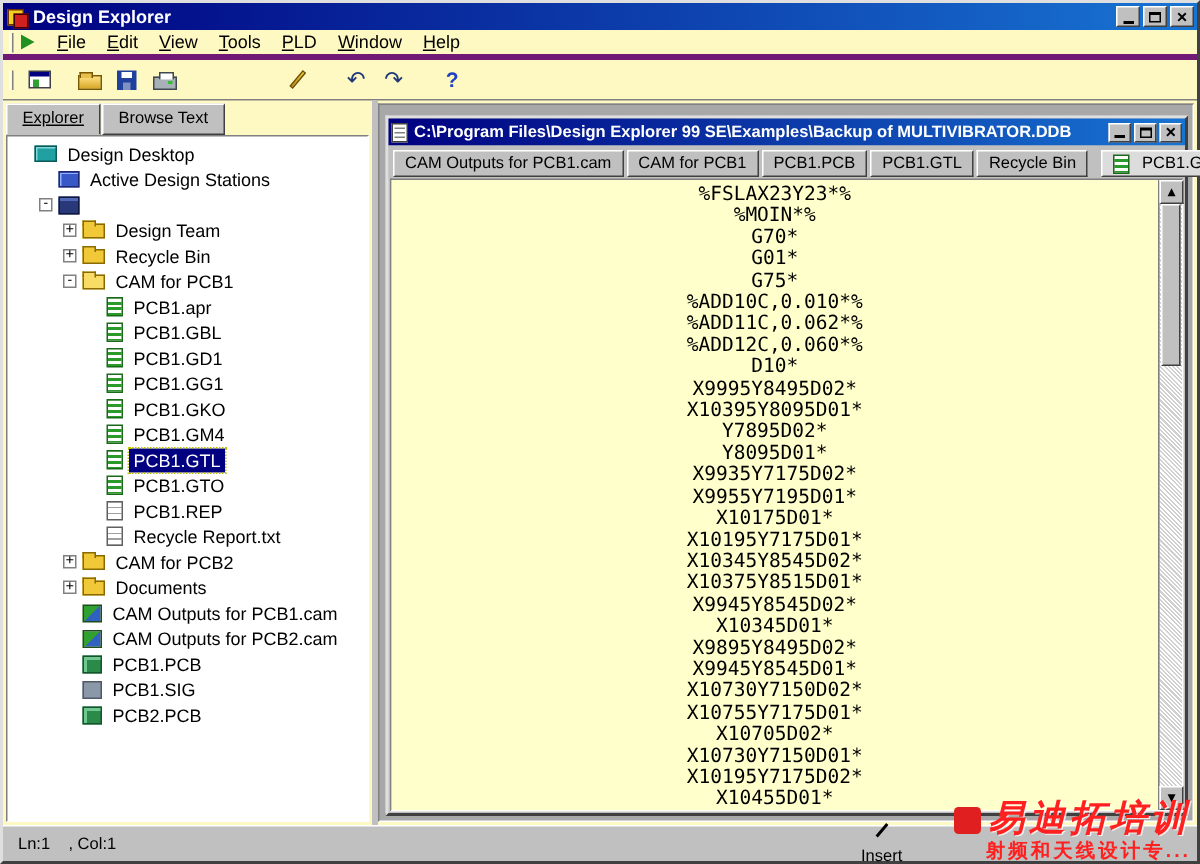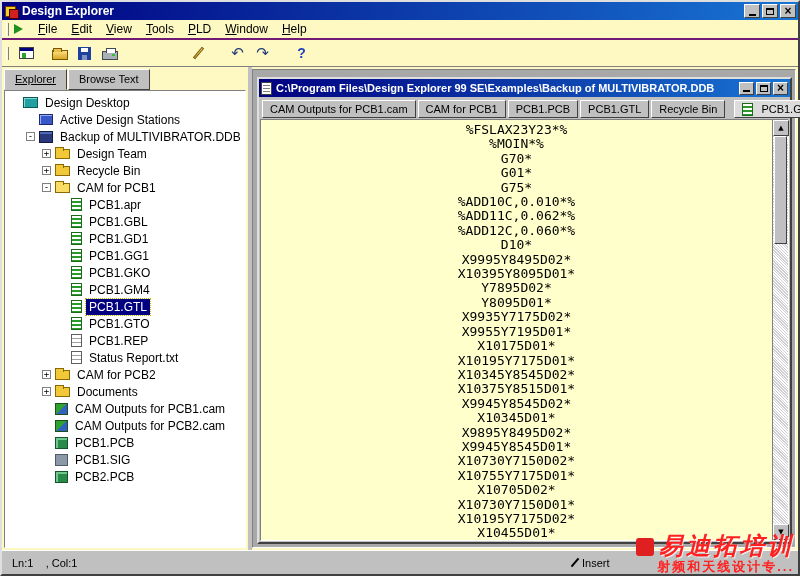--- a/index.html
+++ b/index.html
@@ -16,21 +16,21 @@
   .appicon::after { content:""; position:absolute; left:5px; top:4px; width:8px; height:8px; background:#d02020; border:1px solid #400000; }
   .winbtns { display:flex; gap:2px; flex:none; }
   .wbtn { width:16px; height:14px; background:#c0c0c0; border:1px solid; border-color:#fff #404040 #404040 #fff; display:flex; align-items:center; justify-content:center; color:#000; }
   .wbtn.small { width:15px; height:13px; }
   .g-min { width:7px; height:2px; background:#000; margin-top:7px; }
   .wbtn.small .g-min { margin-top:6px; }
   .g-max { width:8px; height:7px; border:1px solid #000; border-top-width:2px; }
   .g-close { font-size:12px; font-weight:bold; line-height:10px; }
 
   
-  .menubar { height:20px; flex:none; display:flex; align-items:center; padding-left:2px; border-bottom:2px solid #701a75; }
+  .menubar { height:20px; flex:none; display:flex; align-items:center; padding-left:2px; border-bottom:4px solid #701a75; }
   .grip { width:3px; height:13px; border-left:1px solid #fff; border-right:1px solid #808080; margin:0 5px 0 2px; flex:none; }
   .menu-arrow { width:0; height:0; border-left:9px solid #209020; border-top:5px solid transparent; border-bottom:5px solid transparent; margin-right:8px; flex:none; }
   .menu-item { display:inline-block; padding:2px 7px; font-size:12px; }
   .menu-item::first-letter { text-decoration:underline; }
 
   
   .toolbar { height:27px; flex:none; display:flex; align-items:center; padding-left:2px; border-bottom:1px solid #808080; }
   .tb-btn { width:25px; height:22px; display:flex; align-items:center; justify-content:center; flex:none; }
   .gap8 { width:8px; flex:none; } .gap70 { width:64px; flex:none; } .gap14 { width:14px; flex:none; }
   .i-dm { width:15px; height:12px; border:1px solid #404040; background:#fff; position:relative; }
@@ -98,21 +98,21 @@
   .doc-content pre { font-family:"DejaVu Sans Mono",monospace; font-size:13px; line-height:14.4px; }
 
   .vscroll { width:16px; flex:none; display:flex; flex-direction:column; background:repeating-linear-gradient(45deg,#ffffff 0 1px,#d0d0d0 1px 2px); border-left:1px solid #808080; }
   .sbtn { width:16px; height:16px; background:#c0c0c0; border:1px solid; border-color:#fff #404040 #404040 #fff; font-size:7px; display:flex; align-items:center; justify-content:center; flex:none; font-family:"DejaVu Sans",sans-serif; padding:0; }
   .strack { flex:1; position:relative; }
   .sthumb { position:absolute; top:0; left:1px; width:13px; height:108px; background:#c0c0c0; border:1px solid; border-color:#fff #404040 #404040 #fff; }
 
   
   .statusbar { height:24px; flex:none; border-top:1px solid #fff; display:flex; align-items:center; position:relative; background:#c0c0c0; }
   .lncol { margin-left:10px; white-space:pre; }
-  .insert-area { position:absolute; left:572px; display:flex; align-items:center; gap:6px; }
+  .insert-area { position:absolute; left:572px; display:flex; align-items:center; gap:6px;flex-direction:column; }
   .pen-glyph { width:2px; height:11px; background:#000; transform:rotate(40deg); }
 
   
   .watermark { position:absolute; right:4px; bottom:0; z-index:99; text-align:right; color:var(--watermark-red,#ff2020); font-weight:bold; line-height:1.1; pointer-events:none; }
   .wm-row1 { display:flex; align-items:center; justify-content:flex-end; gap:5px; }
   .wm-logo { width:18px; height:18px; background:#e02020; border-radius:3px; flex:none; }
   .wm1 { font-size:24px; font-style:italic; letter-spacing:3px; text-shadow:1px 1px 0 rgba(255,255,255,.75); }
   .wm2 { font-size:13px; letter-spacing:2px; }
 </style>
 </head>
@@ -197,21 +197,20 @@
           <div class="tree-row">
             <span class="tree-indent" style="width: 16px;"></span>
             <span class="expander-gap"></span>
             <span class="ticon icon-stations"></span>
             <span class="tlabel">Active Design Stations</span>
           </div>
           <div class="tree-row">
             <span class="tree-indent" style="width: 16px;"></span>
             <span class="expander">-</span>
             <span class="ticon icon-database"></span>
-            <span class="tlabel">Backup of MULTIVIBRATOR.DDB</span>
           </div>
           <div class="tree-row">
             <span class="tree-indent" style="width: 32px;"></span>
             <span class="expander">+</span>
             <span class="ticon icon-folder"></span>
             <span class="tlabel">Design Team</span>
           </div>
           <div class="tree-row">
             <span class="tree-indent" style="width: 32px;"></span>
             <span class="expander">+</span>
@@ -275,21 +274,21 @@
           <div class="tree-row">
             <span class="tree-indent" style="width: 48px;"></span>
             <span class="expander-gap"></span>
             <span class="ticon icon-text-doc"></span>
             <span class="tlabel">PCB1.REP</span>
           </div>
           <div class="tree-row">
             <span class="tree-indent" style="width: 48px;"></span>
             <span class="expander-gap"></span>
             <span class="ticon icon-text-doc"></span>
-            <span class="tlabel">Status Report.txt</span>
+            <span class="tlabel">Recycle Report.txt</span>
           </div>
           <div class="tree-row">
             <span class="tree-indent" style="width: 32px;"></span>
             <span class="expander">+</span>
             <span class="ticon icon-folder"></span>
             <span class="tlabel">CAM for PCB2</span>
           </div>
           <div class="tree-row">
             <span class="tree-indent" style="width: 32px;"></span>
             <span class="expander">+</span>

